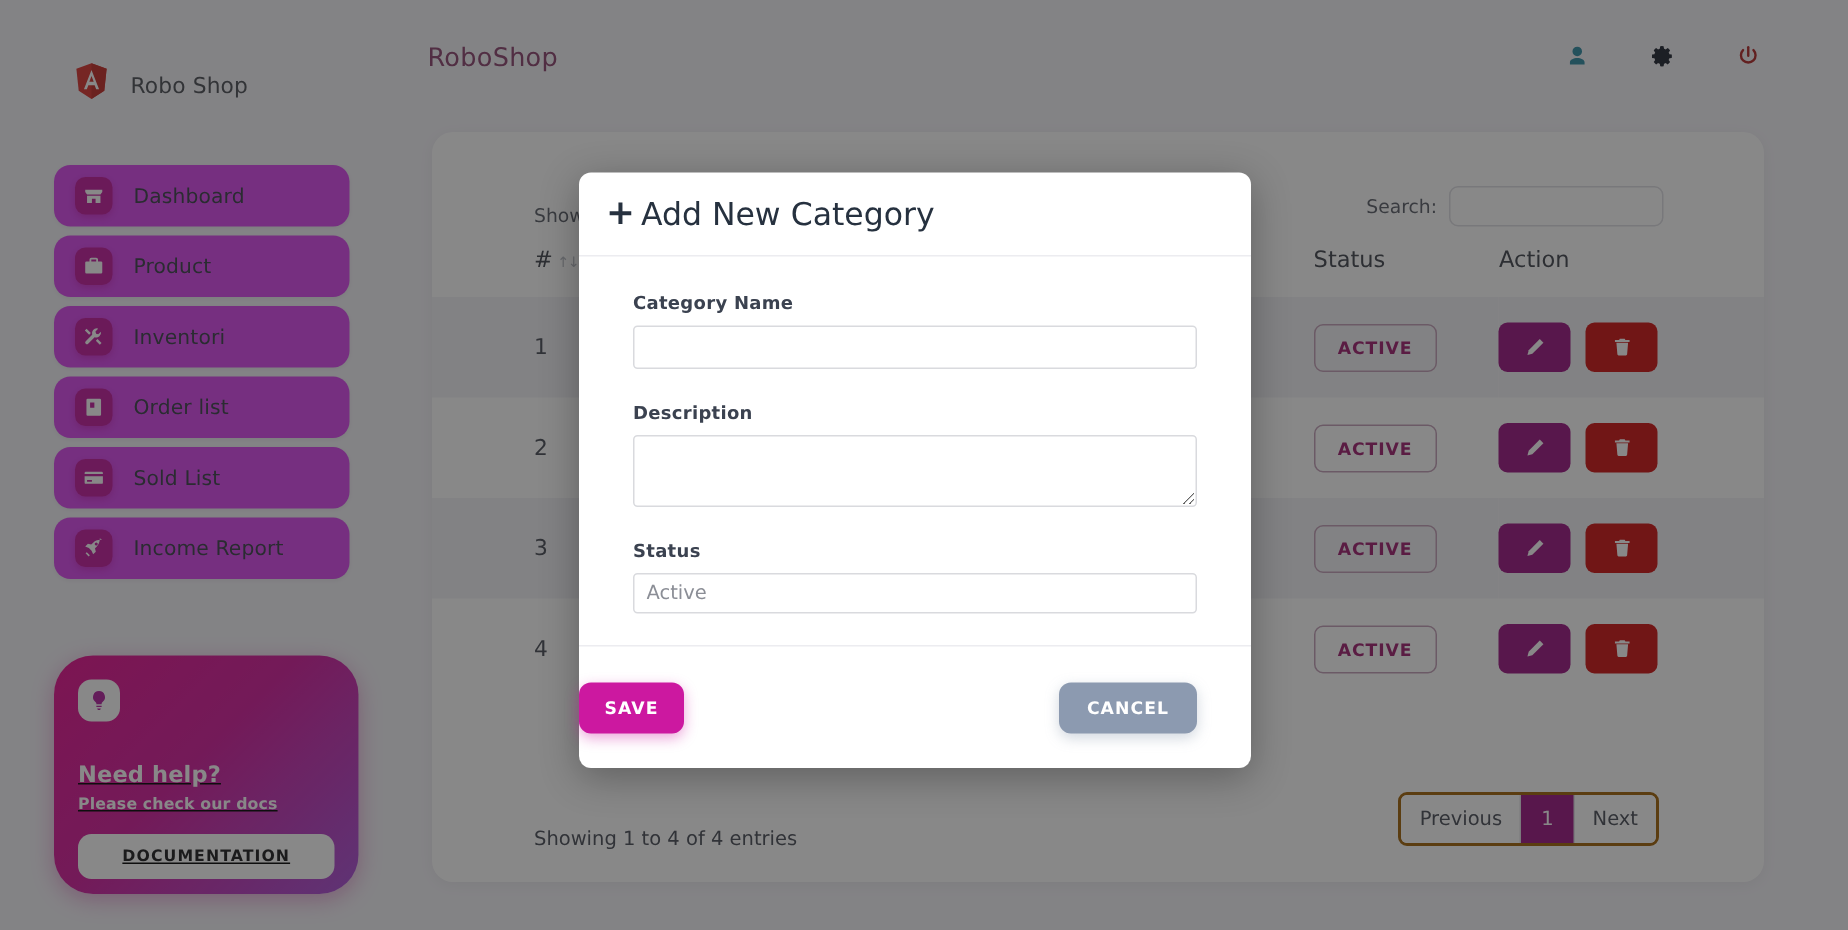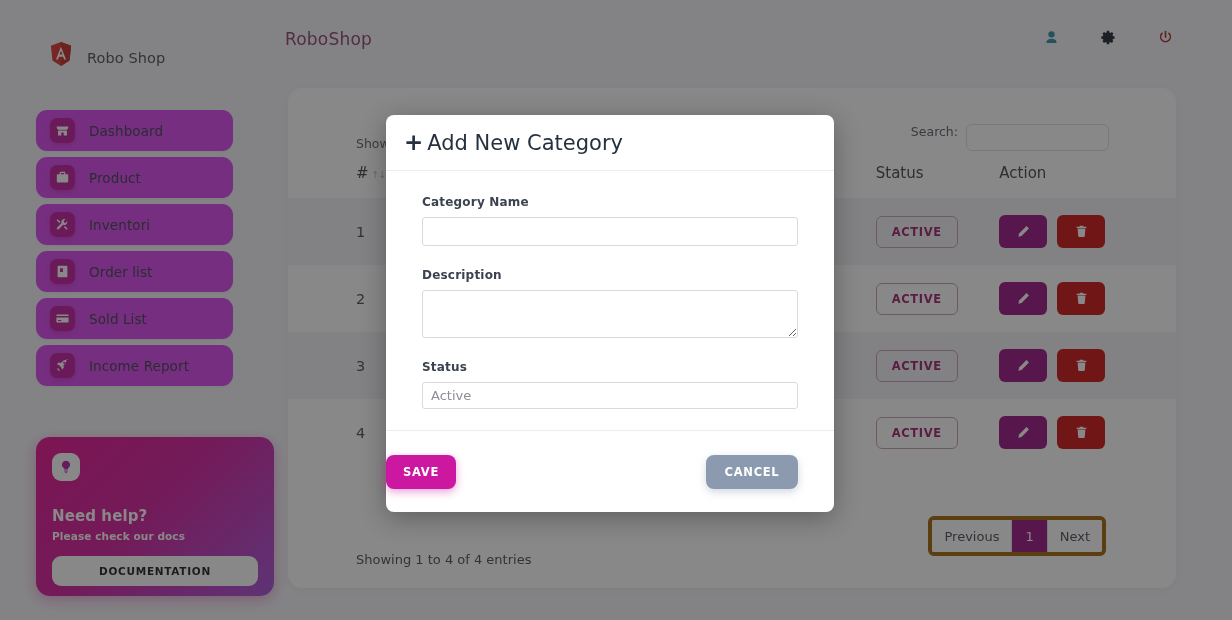--- a/index.html
+++ b/index.html
@@ -43,25 +43,26 @@
     background: #c2199e;
     display: flex; align-items: center; justify-content: center;
     box-shadow: 0 2px 5px rgba(194,25,158,.45);
     flex: 0 0 auto;
   }
   .nav-icon svg { width: 13px; height: 13px; fill: #fff; display:block; }
   .nav-label { font-size: 13.5px; color: #3b3f49; letter-spacing: .1px; }
 
   
   #help-card {
-    position: absolute; left: 36px; top: 437px; width: 238px; height: 159px;
-    border-radius: 14px;
+    position: absolute; left: 36px; top: 437px; width: 203px; height: 159px;
+    border-radius: 26px;
     background: linear-gradient(135deg, #e60f8e 0%, #d41a9c 45%, #a84fd8 100%);
     padding: 16px 16px 0 16px;
     box-shadow: 0 4px 14px rgba(200,30,150,.35);
+    text-decoration: underline;
   }
   .help-bulb {
     width: 28px; height: 28px; border-radius: 9px; background: #ffffff;
     display: flex; align-items: center; justify-content: center;
   }
   .help-bulb svg { width: 14px; height: 14px; fill: #b3219f; display:block; }
   .help-title { color: #fff; font-size: 15px; font-weight: bold; margin-top: 26px; letter-spacing: .1px;}
   .help-sub { color: #fff; font-size: 10.5px; font-weight: bold; margin-top: 5px; letter-spacing: .1px;}
   .help-btn {
     margin-top: 14px; height: 30px; border-radius: 9px; background: #fff;
@@ -96,21 +97,21 @@
     font-size: 12.5px; color: #5b5f69;
     display: flex; align-items: center; gap: 6px;
   }
   .entries-select {
     height: 26px; border: 1px solid #dedee3; border-radius: 5px;
     font-size: 12.5px; padding: 0 4px; color: #5b5f69; background: #fff;
     font-family: inherit;
   }
   .search-box {
     position: absolute; right: 67px; top: 36px;
-    display: flex; align-items: flex-start; gap: 8px;
+    display: flex; align-items: center; gap: 8px;
   }
   .search-label { font-size: 12.5px; color: #5b5f69; }
   .search-input {
     width: 143px; height: 27px; border: 1px solid #dedee3; border-radius: 6px;
     font-size: 12.5px; padding: 0 8px; font-family: inherit; outline: none;
   }
 
   table { width: 100%; border-collapse: collapse; }
   thead th {
     text-align: left; font-size: 15px; color: #41454f; font-weight: normal;
@@ -144,22 +145,22 @@
   .btn-del { background: #d01212; }
   .btn-edit svg, .btn-del svg { width: 13px; height: 13px; fill: #fff; display:block; }
 
   .table-footer {
     position: absolute; left: 0; right: 0; bottom: 0; height: 78px;
   }
   .showing-text {
     position: absolute; left: 68px; top: 26px; font-size: 13px; color: #4a4e58; margin-top: 16px;
   }
   .pagination {
-    position: absolute; right: 70px; top: 6px;
-    display: flex; border: 4px solid #a16207; border-radius: 6px; overflow: hidden;
+    position: absolute; right: 70px; top: 18px;
+    display: flex; border: 2px solid #a16207; border-radius: 6px; overflow: hidden;
   }
   .pg {
     height: 32px; display: flex; align-items: center; justify-content: center;
     padding: 0 12px; font-size: 13px; color: #4a4e58; cursor: pointer;
     background: #fff; border-right: 1px solid #e2e2e6;
   }
   .pg:last-child { border-right: none; }
   .pg.active { background: #9c1382; color: #fff; padding: 0 13px; }
 
   

